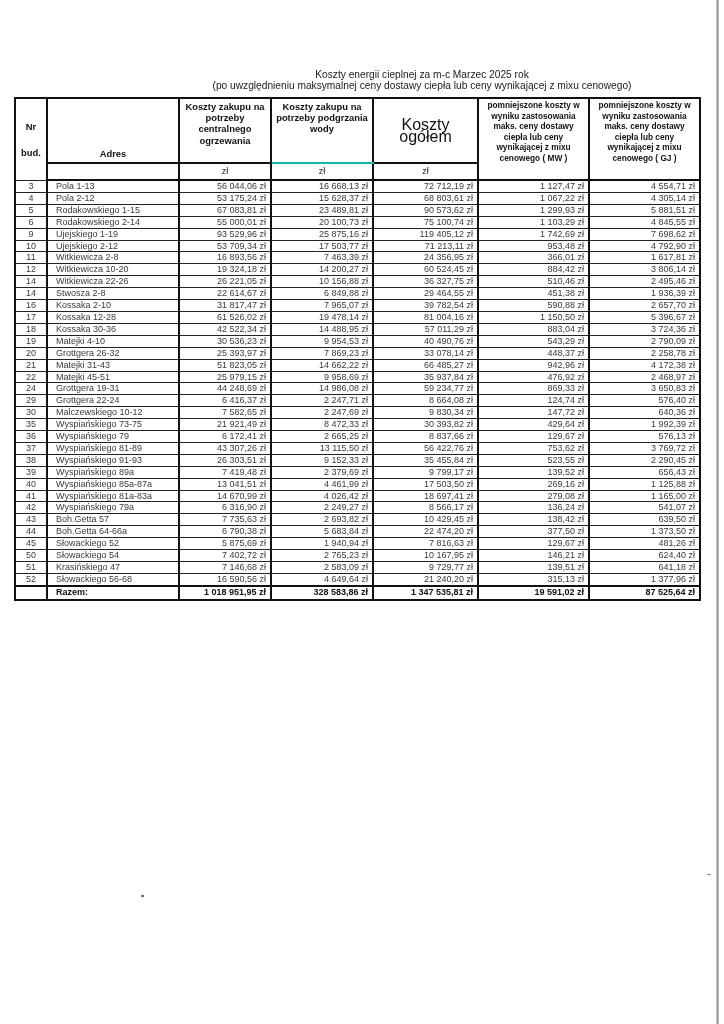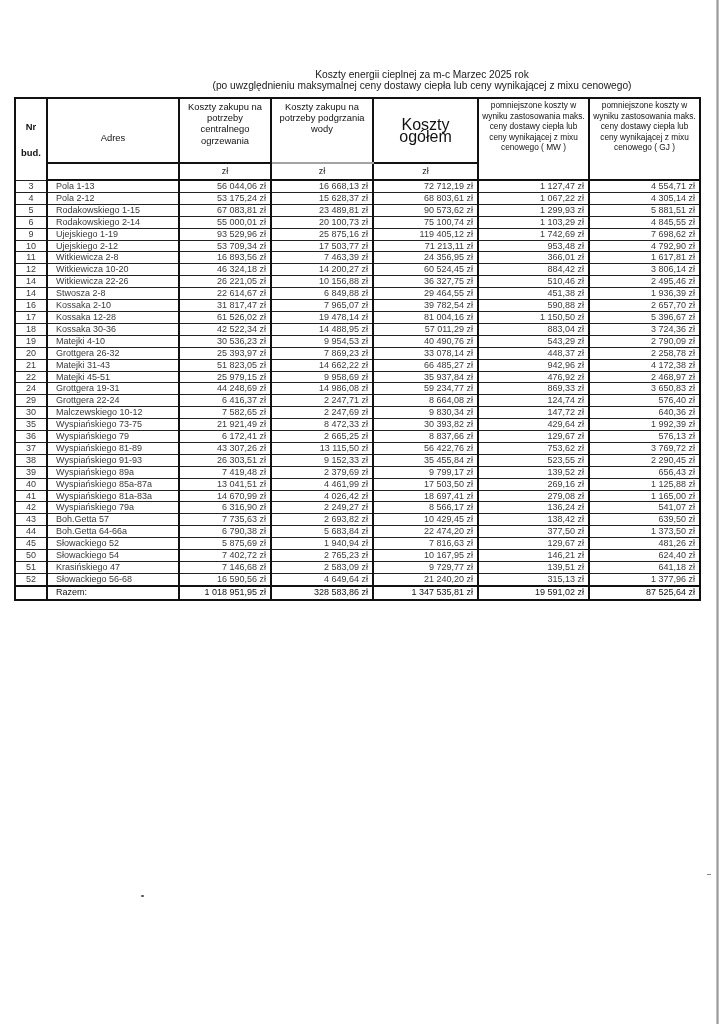--- a/index.html
+++ b/index.html
@@ -9,31 +9,31 @@
            font-size: 10.2px; color: #1a1a1a; }
   .title1 { top: 69px; left: 60px; }
   .title2 { top: 80px; left: 60px; }
   table { position: absolute; left: 14px; top: 97px; border-collapse: collapse;
           table-layout: fixed; font-size: 9px; }
   td, th { border: 1px solid #222; padding: 0 3px; white-space: nowrap; overflow: hidden; }
   th { font-weight: normal; text-align: center; vertical-align: middle; font-size: 9.4px;
        line-height: 11.2px; white-space: normal; color: #111; }
   th.small { font-size: 8.3px; line-height: 10.5px; padding-top: 1px; }
   th.nr { border-right: 2px solid #111; font-weight: bold; }
-  th.bold { font-weight: normal; border-radius: 9px; }
+  th.bold { font-weight: bold; border-radius: 9px; }
   .hdr-top th { border-top: 2px solid #111; }
   td { height: 10.9px; line-height: 10.9px; color: #3a3a3a; }
   td.nr { text-align: center; border-left: 2px solid #111; border-right: 2px solid #111; }
   td.addr { text-align: left; padding-left: 8px; border-right: 2px solid #111; }
   td.num { text-align: right; padding-right: 4px; }
   td.b2r { border-right: 2px solid #111; }
   td.last { border-right: 2px solid #111; }
   tr.unit td { height: 15px; text-align: center; color: #222; border-bottom: 2px solid #111; }
   tr.unit td.mergefill { border-bottom: 2px solid #111; }
-  tr.total td { font-weight: normal; color: #111; height: 12px; border-top: 2px solid #111; border-bottom: 2px solid #111; margin-left: 48px; }
+  tr.total td { font-weight: bold; color: #111; height: 12px; border-top: 2px solid #111; border-bottom: 2px solid #111; margin-left: 48px; }
   th.lefthead { border-left: 2px solid #111; }
   th.righthead { border-right: 2px solid #111; }
   .right-edge { position: absolute; left: 716px; top: 0; width: 3px; height: 1024px;
                 background: linear-gradient(to right, #d8d8d8, #9a9a9a, #cfcfcf); }
   .dot { position: absolute; left: 141px; top: 895px; width: 3px; height: 2px; background: #555; border-radius: 1px; }
   .dash { position: absolute; left: 707px; top: 874px; width: 4px; height: 1px; background: #888; }
 </style>
 </head>
 <body>
 
@@ -49,23 +49,23 @@
     <col style="width:105px">
     <col style="width:111px">
     <col style="width:111px">
   </colgroup>
   <thead>
     <tr class="hdr-top" style="height:65px">
       <th rowspan="2" class="nr lefthead">
         <div style="margin-bottom:15px">Nr</div>
         <div>bud.</div>
       </th>
-      <th class="bold righthead" style="vertical-align:bottom;padding-bottom:19px;border-bottom:2px solid #111">Adres</th>
+      <th class="bold righthead" style="vertical-align:bottom;padding-bottom:3px;border-bottom:2px solid #111">Adres</th>
       <th class="bold" style="vertical-align:top;padding-top:2px;border-right:2px solid #111;border-bottom:2px solid #111">Koszty zakupu na potrzeby centralnego ogrzewania</th>
-      <th class="bold" style="vertical-align:top;padding-top:2px;border-right:2px solid #111;border-bottom:2px solid #a3a3a3">Koszty zakupu na potrzeby podgrzania wody</th>
+      <th class="bold" style="vertical-align:top;padding-top:2px;border-right:2px solid #111;border-bottom:2px solid #14b8a6">Koszty zakupu na potrzeby podgrzania wody</th>
       <th style="border-right:2px solid #111;border-bottom:2px solid #111;font-size:16px">Koszty ogółem</th>
       <th rowspan="2" class="small bold" style="vertical-align:top;border-right:2px solid #111;border-bottom:2px solid #111">pomniejszone koszty w wyniku zastosowania maks. ceny dostawy ciepła lub ceny wynikającej z mixu cenowego      ( MW )</th>
       <th rowspan="2" class="small bold righthead" style="vertical-align:top;border-bottom:2px solid #111">pomniejszone koszty w wyniku zastosowania maks. ceny dostawy ciepła lub ceny wynikającej z mixu cenowego   ( GJ )</th>
     </tr>
     <tr class="unit">
       <td class="mergefill" style="border-right:2px solid #111"></td>
       <td style="border-right:2px solid #111">zł</td>
       <td style="border-right:2px solid #111">zł</td>
       <td style="border-right:2px solid #111">zł</td>
     </tr>
@@ -130,21 +130,21 @@
         <td class="addr">Witkiewicza 2-8</td>
         <td class="num b2r">16 893,56 zł</td>
         <td class="num b2r">7 463,39 zł</td>
         <td class="num b2r">24 356,95 zł</td>
         <td class="num b2r">366,01 zł</td>
         <td class="num last">1 617,81 zł</td>
       </tr>
       <tr>
         <td class="nr">12</td>
         <td class="addr">Witkiewicza 10-20</td>
-        <td class="num b2r">46 324,18 zł</td>
+        <td class="num b2r">19 324,18 zł</td>
         <td class="num b2r">14 200,27 zł</td>
         <td class="num b2r">60 524,45 zł</td>
         <td class="num b2r">884,42 zł</td>
         <td class="num last">3 806,14 zł</td>
       </tr>
       <tr>
         <td class="nr">14</td>
         <td class="addr">Witkiewicza 22-26</td>
         <td class="num b2r">26 221,05 zł</td>
         <td class="num b2r">10 156,88 zł</td>

